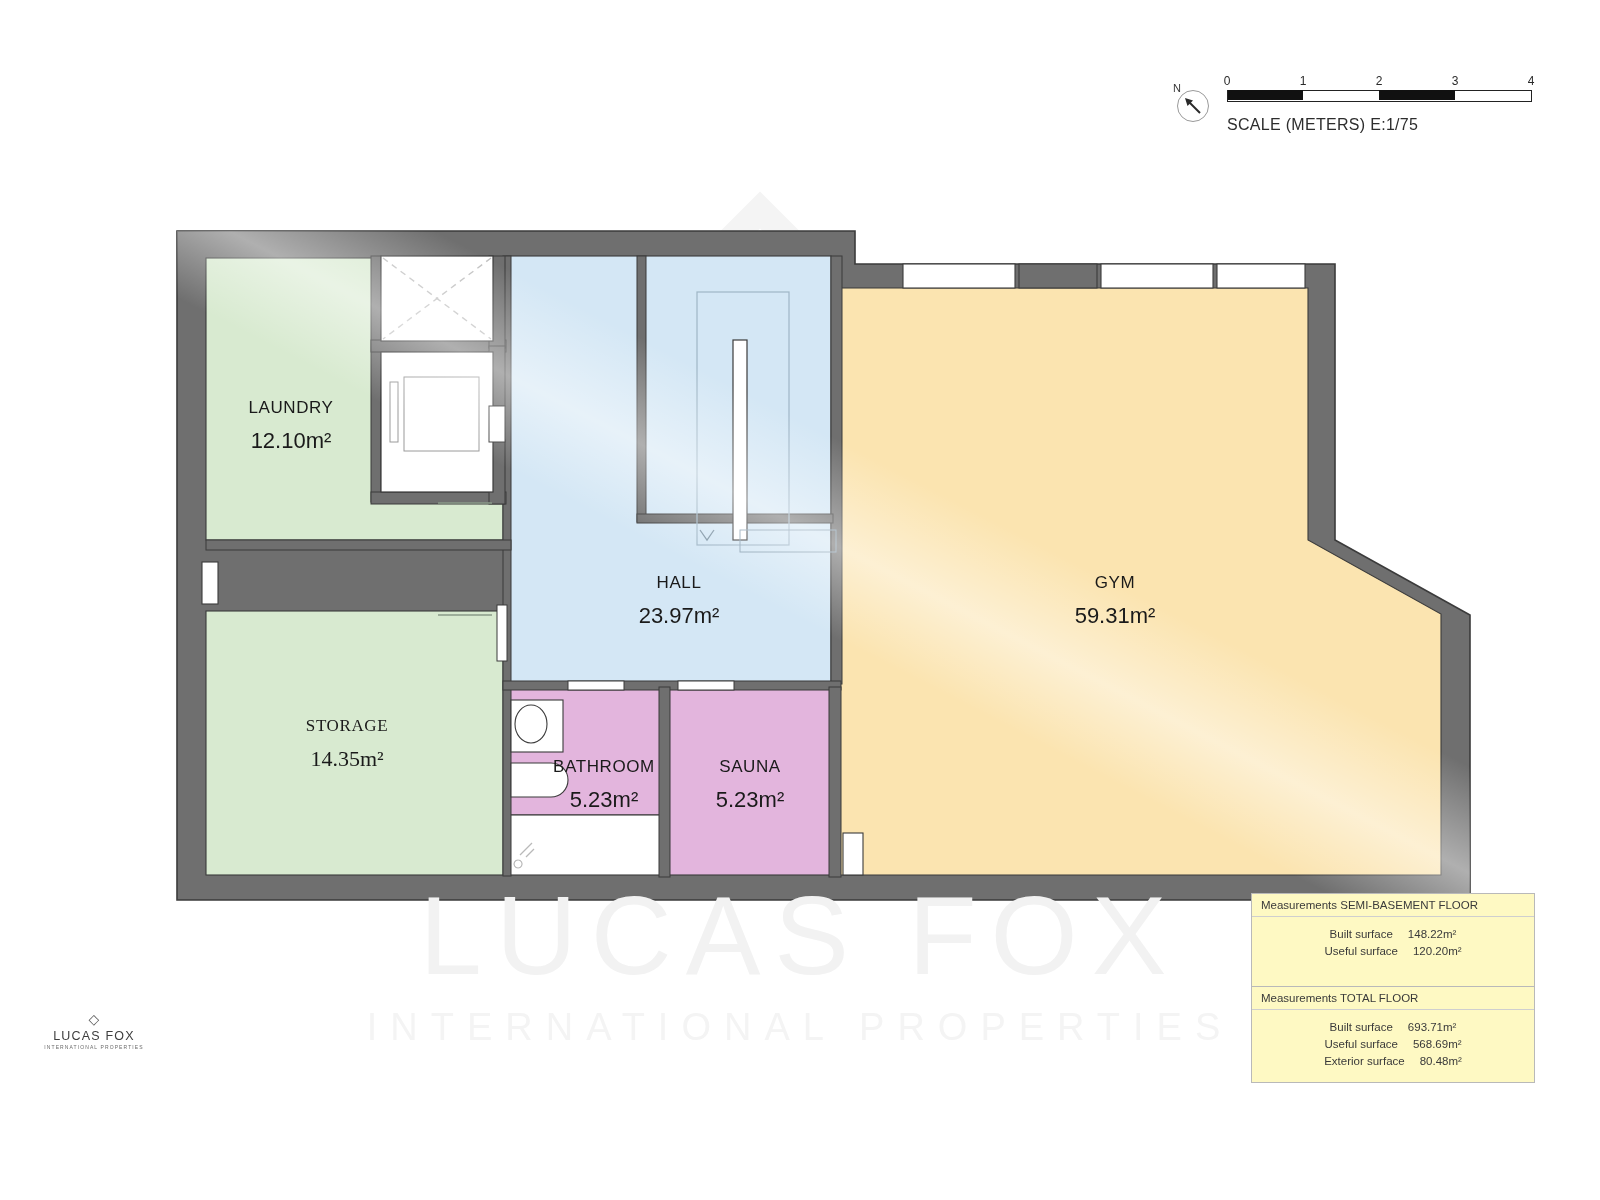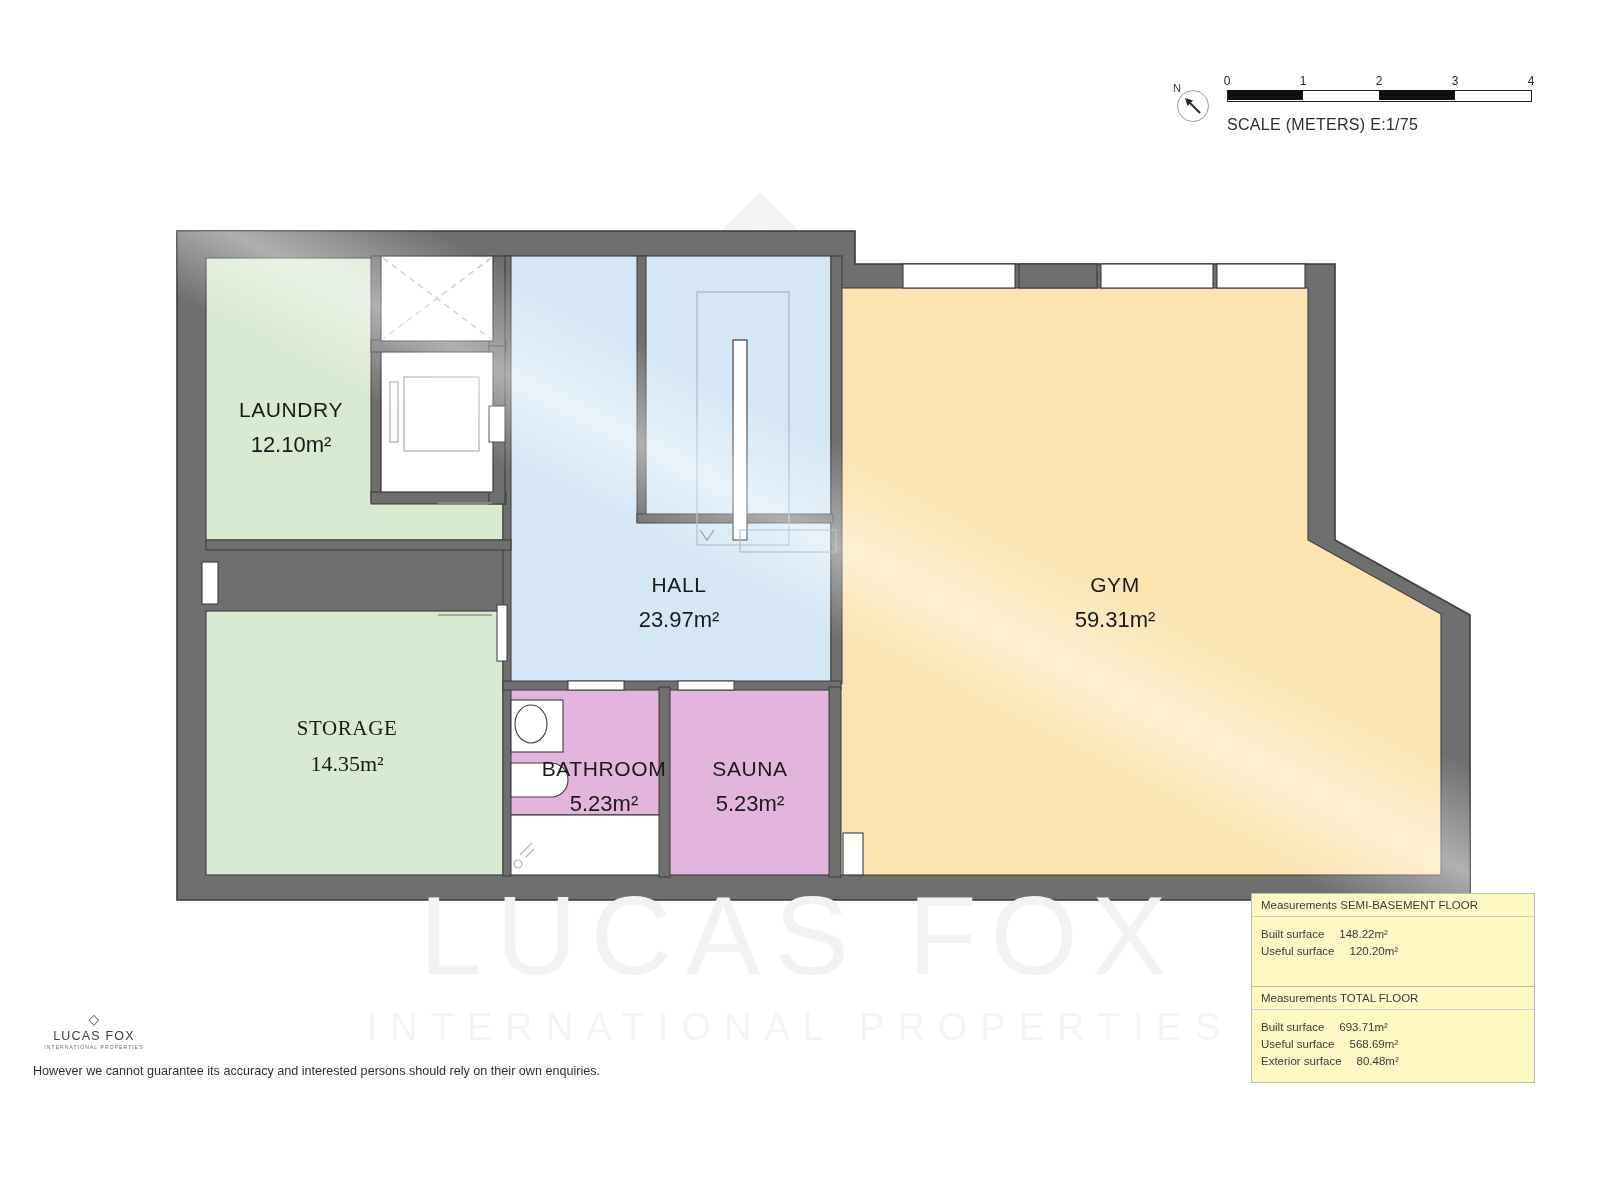--- a/index.html
+++ b/index.html
@@ -150,21 +150,21 @@
   
   .room-label {
     position: absolute;
     text-align: center;
     color: #1a1a1a;
     transform: translateX(-50%);
     pointer-events: none;
   }
   .room-label .rname {
     display: block;
-    font-size: 21px;
+    font-size: 17px;
     letter-spacing: 0.6px;
   }
   .room-label .rarea {
     display: block;
     font-size: 22px;
     margin-top: 10px;
   }
 
   
   .measure-table {
@@ -182,21 +182,21 @@
     padding: 5px 9px 5px 9px;
     border-bottom: 1px solid #cfcfcf;
     color: #3a3a3a;
     font-size: 11.5px;
   }
   .mt-body {
     padding: 9px 9px 12px 9px;
   }
   .mt-row {
     display: flex;
-    justify-content: flex-start;
+    justify-content: center;
     line-height: 17px;
     gap: 15px;
   }
   .mt-row .lbl { color: #3a3a3a; }
   .mt-row .val { color: #3a3a3a; }
   .mt-gap { height: 14px; }
   .mt-sep { border-top: 1px solid #b9b9b9; }
 
   
   .footer-logo {
@@ -456,16 +456,15 @@
     </div>
   </div>
 
   <div class="footer-logo">
     <div class="crest">◇</div>
     <div class="fl-name">LUCAS FOX</div>
     <div class="fl-sub">INTERNATIONAL PROPERTIES</div>
   </div>
 
   <div class="disclaimer">
-    <div>However we cannot guarantee its accuracy and interested persons should rely on their own enquiries.</div>
   </div>
 
 </div>
 
 </body></html>

